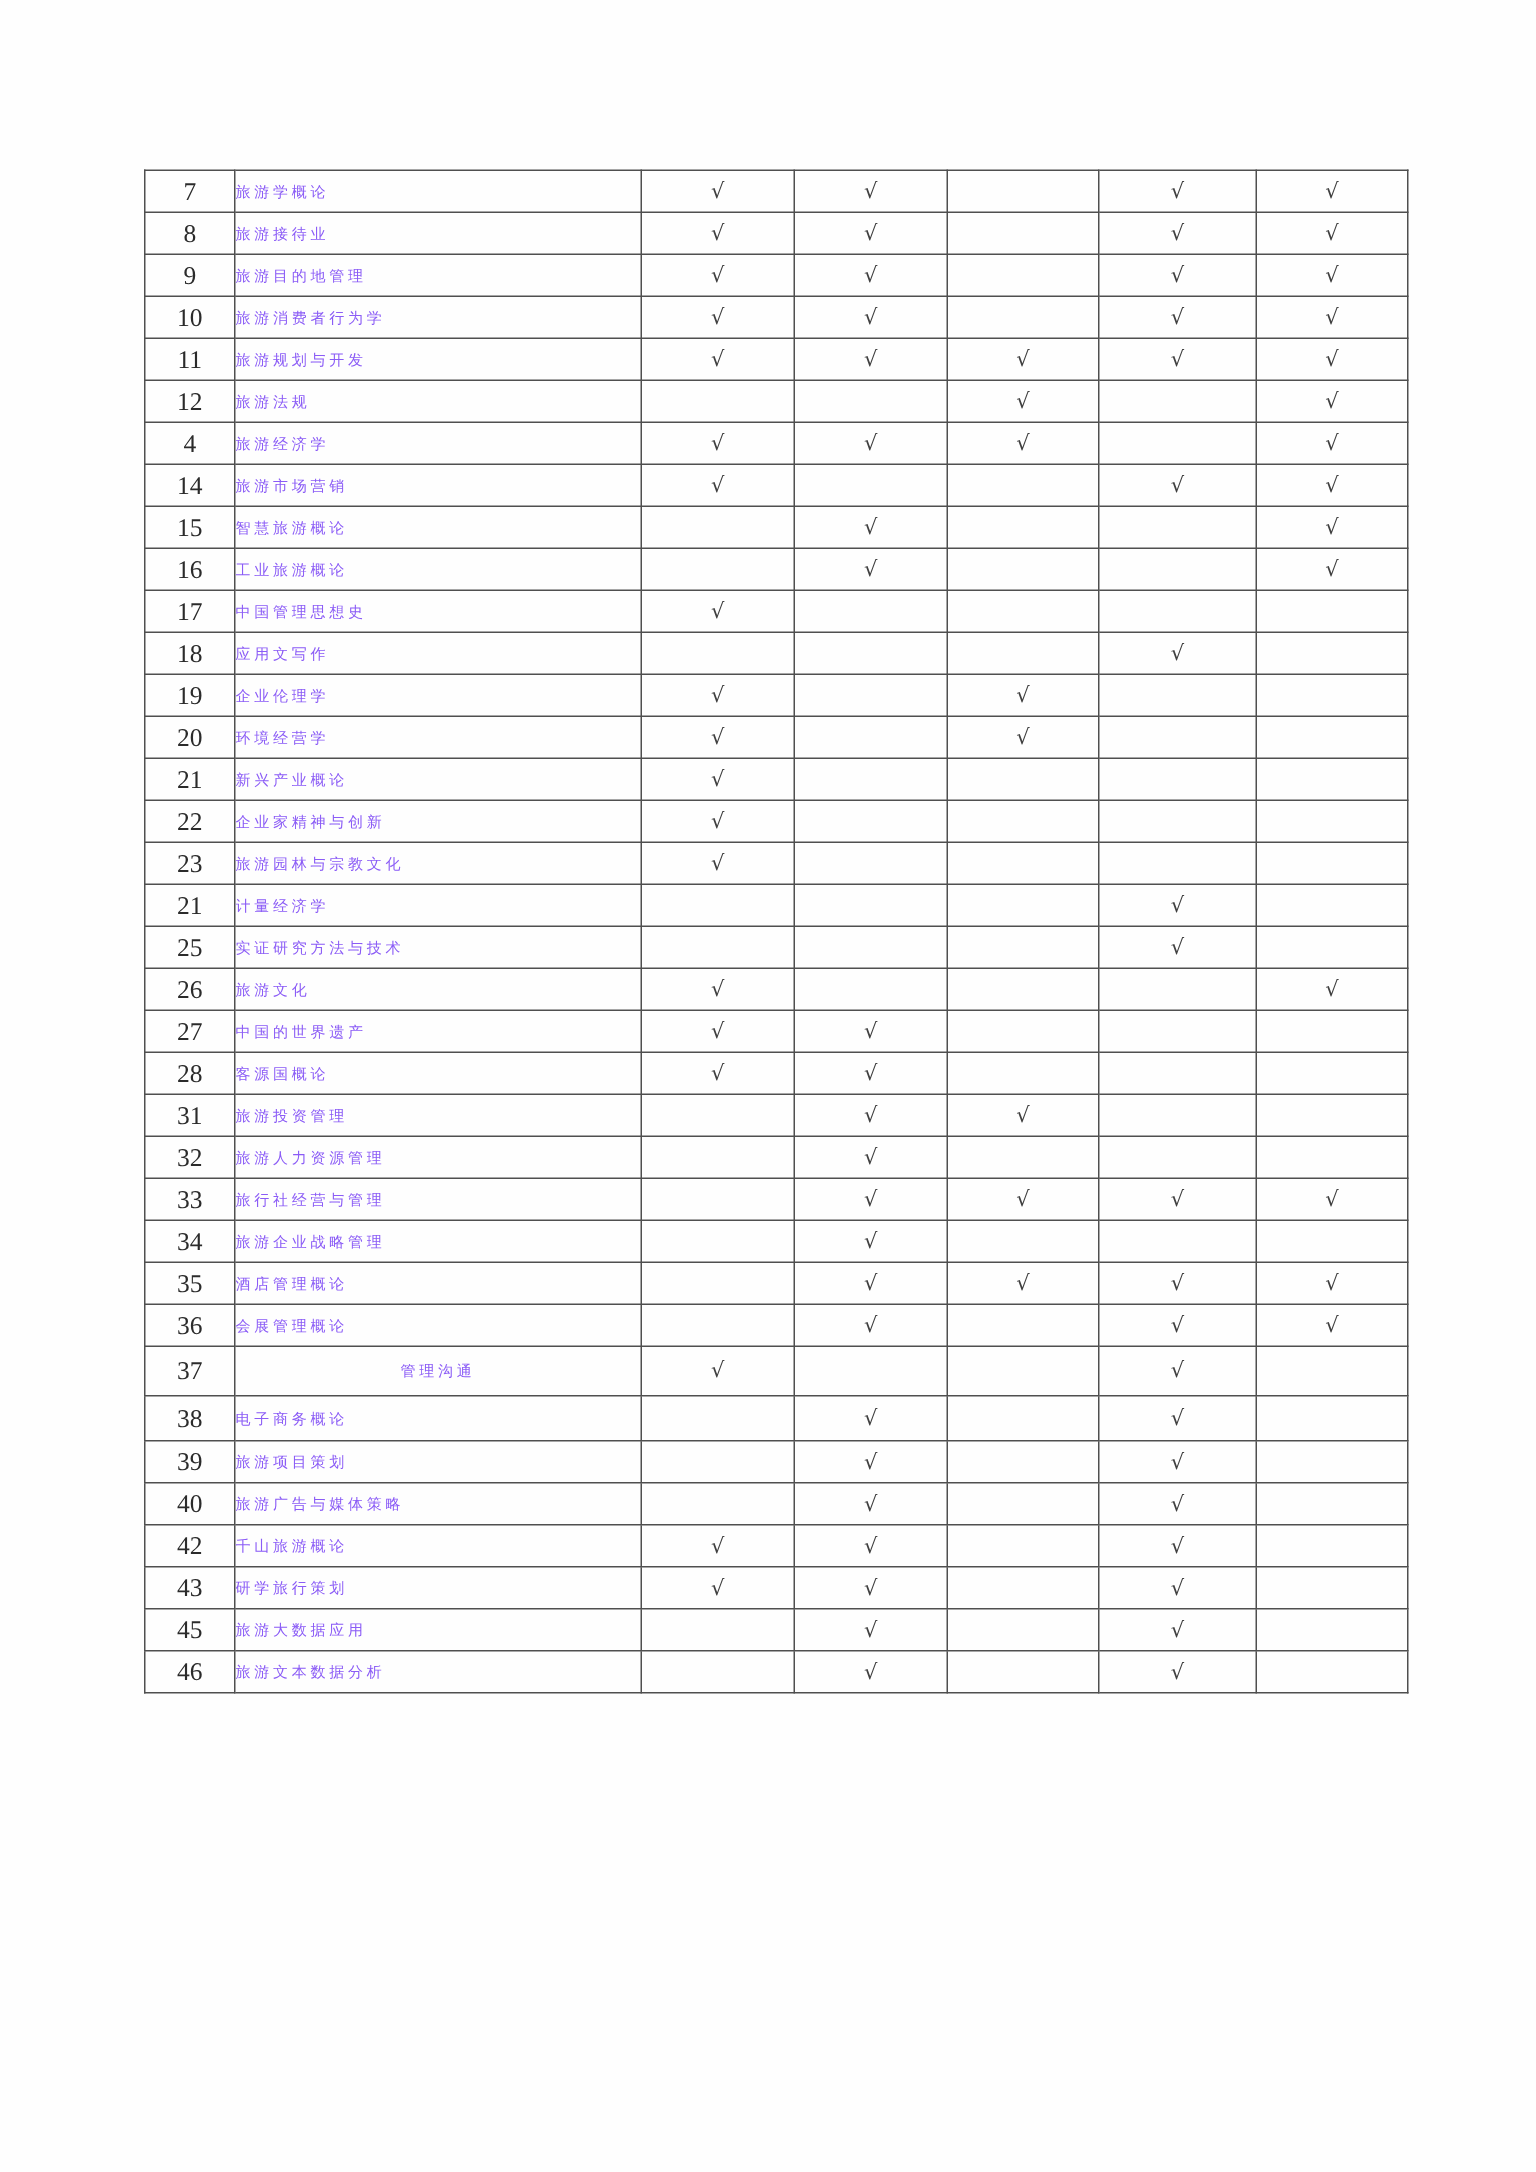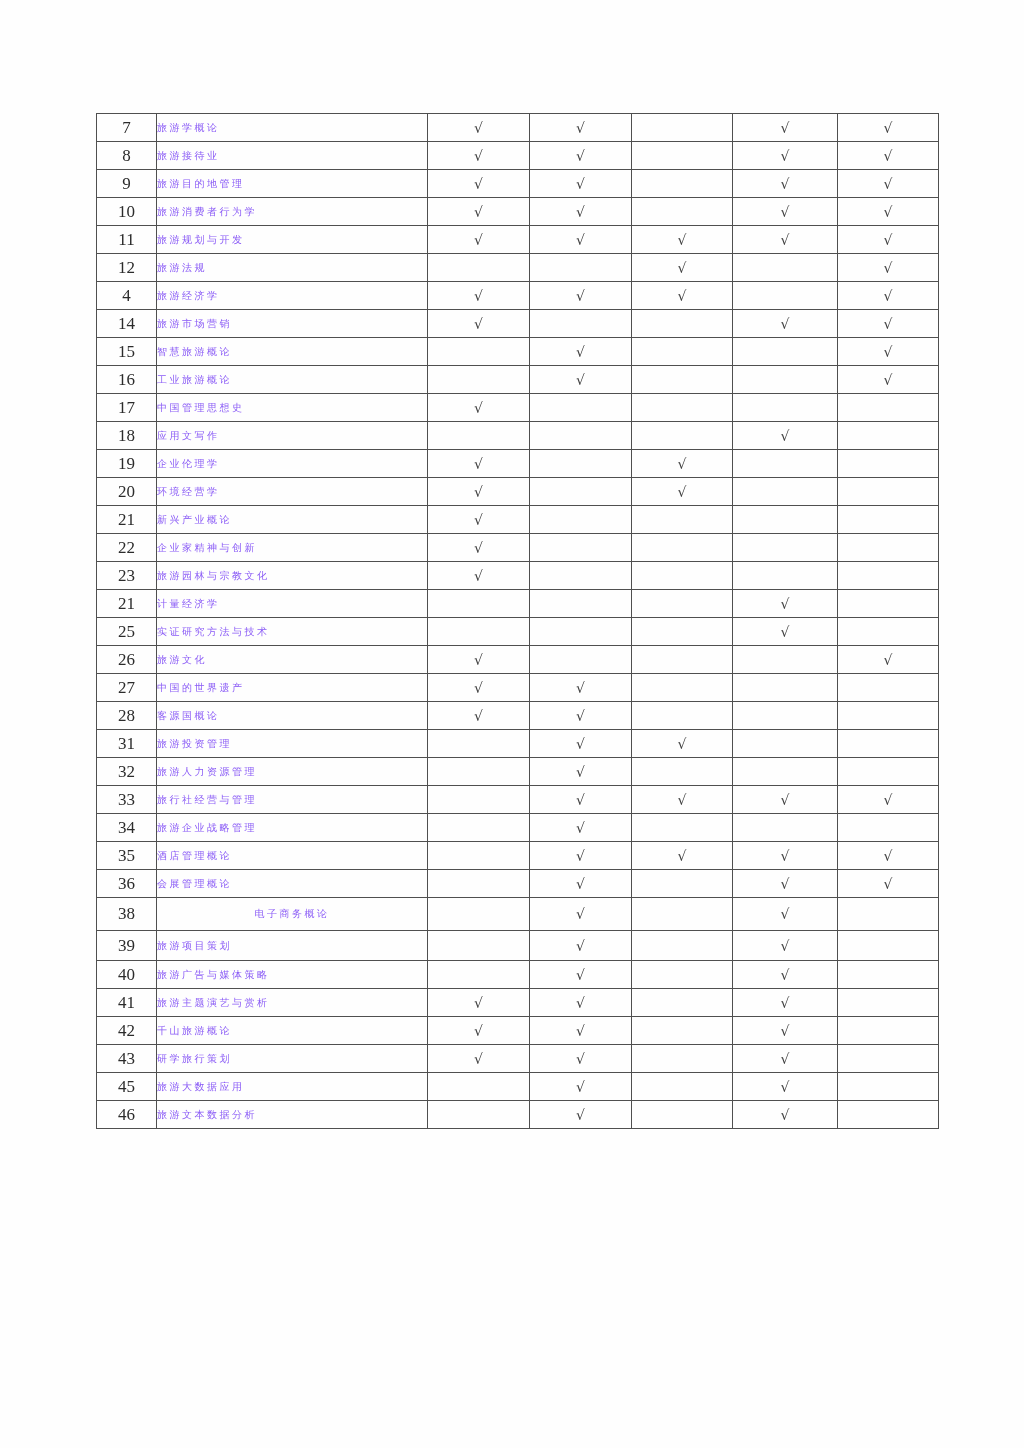--- a/index.html
+++ b/index.html
@@ -315,20 +315,29 @@
         <tr>
           <td class="num">36</td>
           <td class="course">会展管理概论</td>
           <td class="check"></td>
           <td class="check">√</td>
           <td class="check"></td>
           <td class="check">√</td>
           <td class="check">√</td>
         </tr>
         <tr>
+          <td class="num">37</td>
+          <td class="course">管理沟通</td>
+          <td class="check">√</td>
+          <td class="check"></td>
+          <td class="check"></td>
+          <td class="check">√</td>
+          <td class="check"></td>
+        </tr>
+        <tr>
           <td class="num">38</td>
           <td class="course">电子商务概论</td>
           <td class="check"></td>
           <td class="check">√</td>
           <td class="check"></td>
           <td class="check">√</td>
           <td class="check"></td>
         </tr>
         <tr>
           <td class="num">39</td>
@@ -336,29 +345,20 @@
           <td class="check"></td>
           <td class="check">√</td>
           <td class="check"></td>
           <td class="check">√</td>
           <td class="check"></td>
         </tr>
         <tr>
           <td class="num">40</td>
           <td class="course">旅游广告与媒体策略</td>
           <td class="check"></td>
-          <td class="check">√</td>
-          <td class="check"></td>
-          <td class="check">√</td>
-          <td class="check"></td>
-        </tr>
-        <tr>
-          <td class="num">41</td>
-          <td class="course">旅游主题演艺与赏析</td>
-          <td class="check">√</td>
           <td class="check">√</td>
           <td class="check"></td>
           <td class="check">√</td>
           <td class="check"></td>
         </tr>
         <tr>
           <td class="num">42</td>
           <td class="course">千山旅游概论</td>
           <td class="check">√</td>
           <td class="check">√</td>

